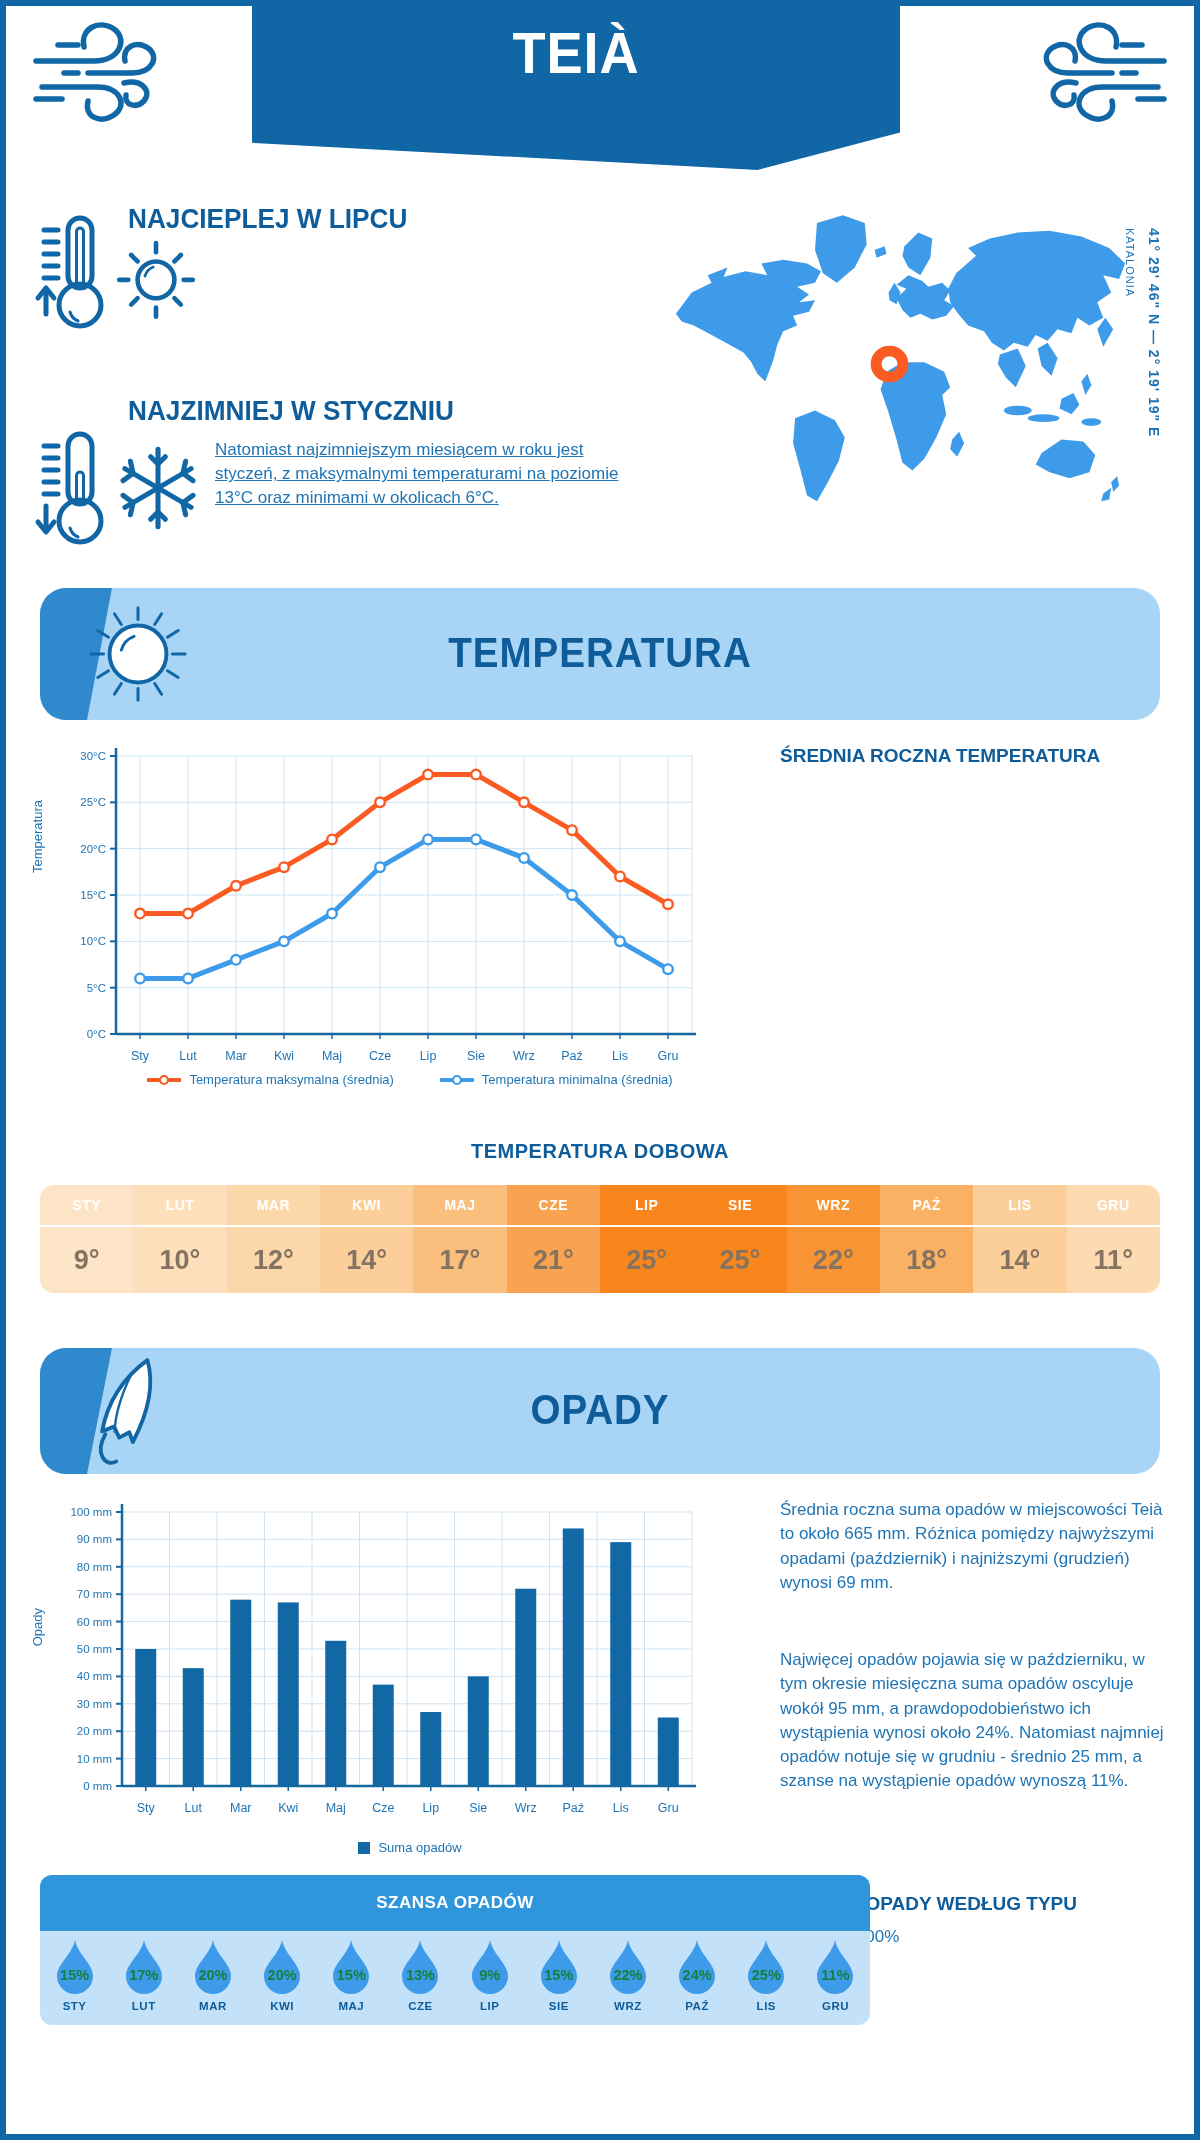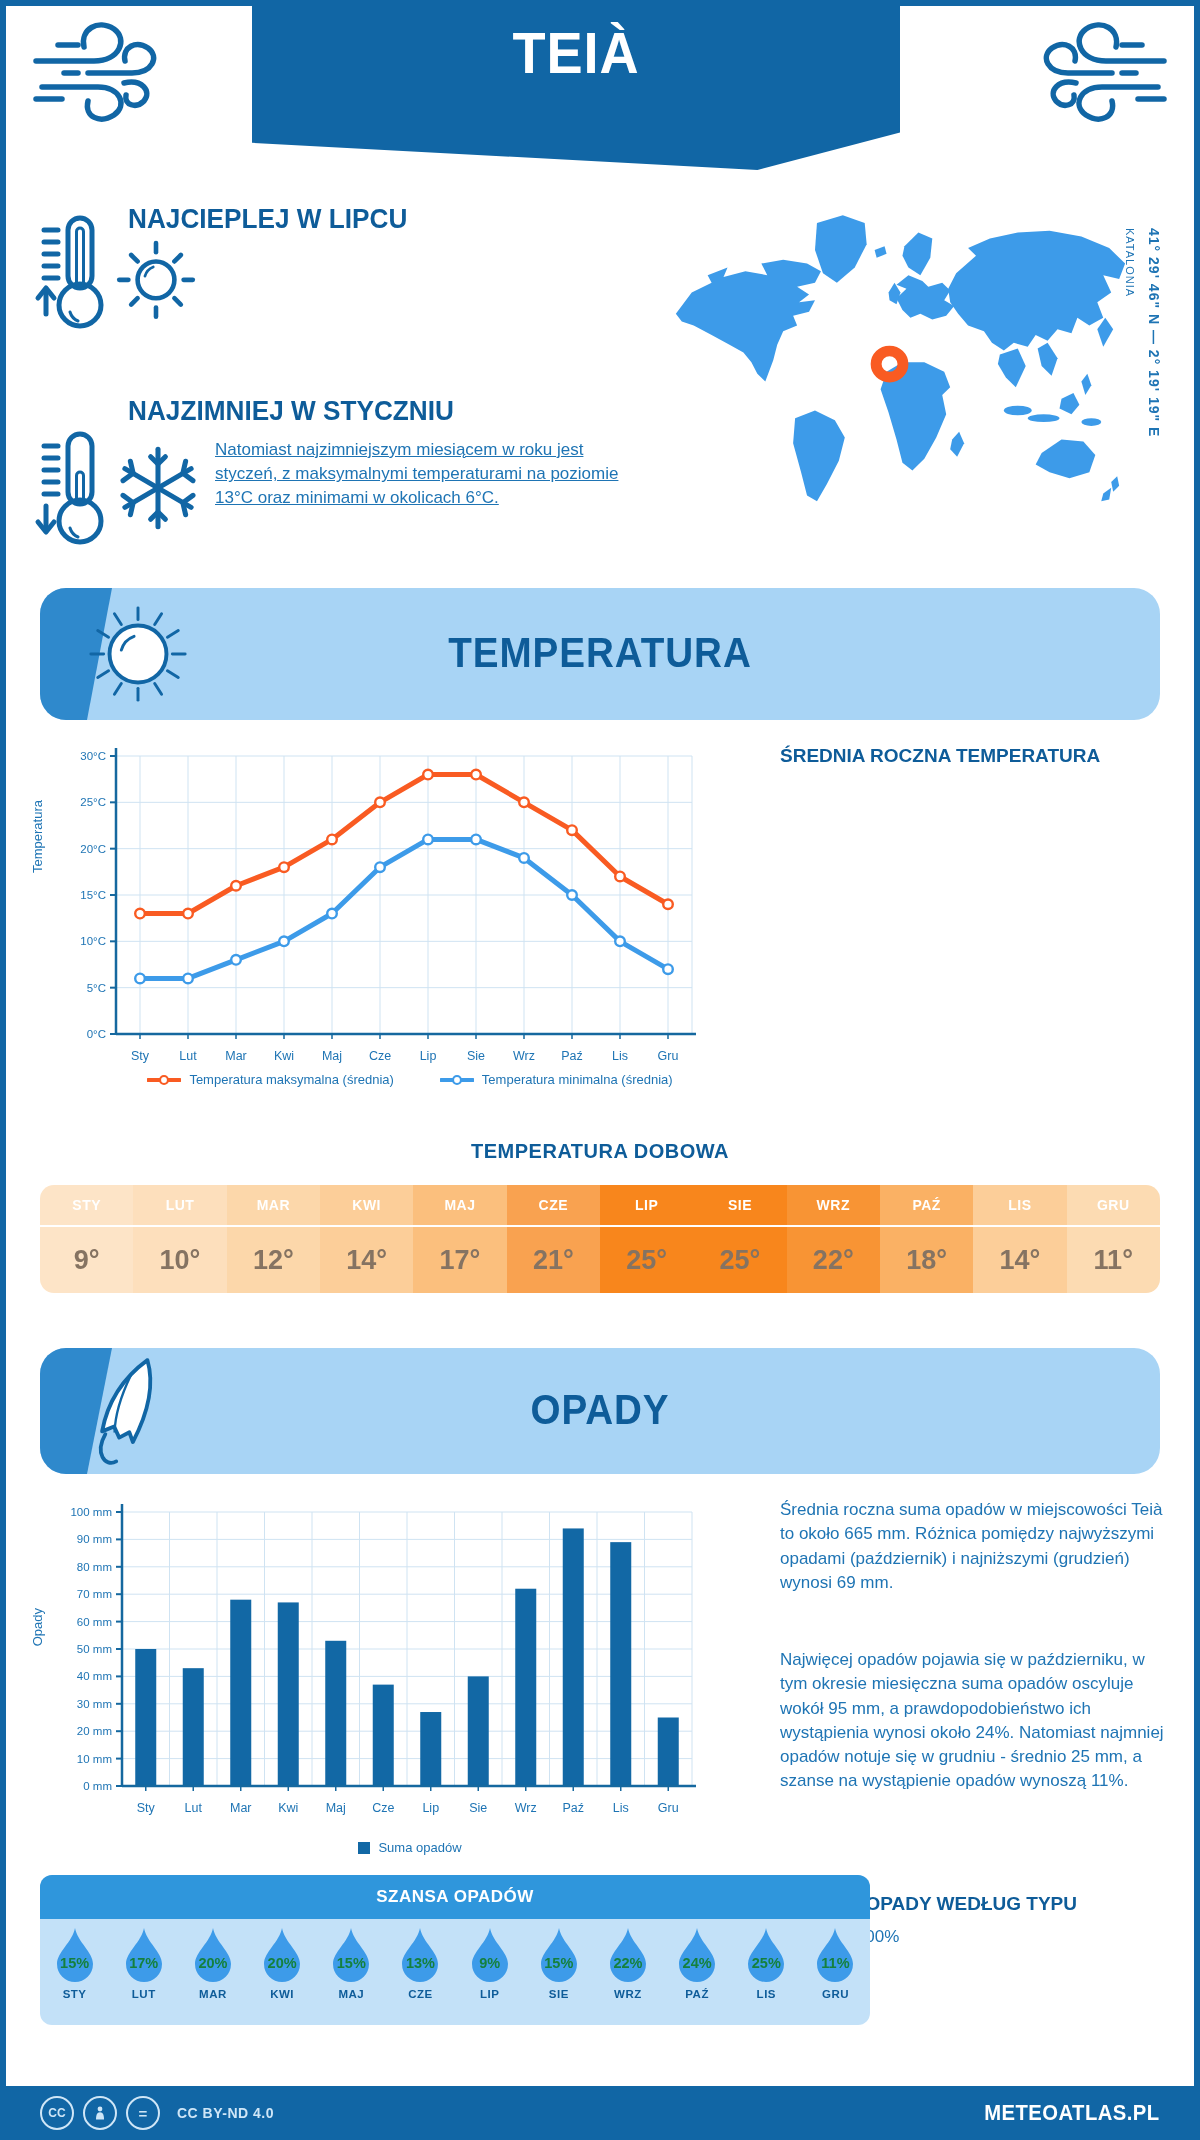--- a/index.html
+++ b/index.html
@@ -61,21 +61,21 @@
         overflow:hidden;display:flex;}
   .daily-col{flex:1;display:flex;flex-direction:column;}
   .daily-col .m{height:40px;display:flex;align-items:center;justify-content:center;color:#fff;
         font-weight:700;font-size:14px;letter-spacing:.5px;border-bottom:2px solid #fff;}
   .daily-col .v{flex:1;display:flex;align-items:center;justify-content:center;font-weight:700;
         font-size:27px;color:var(--ttext);}
 
   
   .chance-panel{position:absolute;left:40px;top:1875px;width:830px;height:150px;background:var(--plblue);
         border-radius:12px;overflow:hidden;}
-  .chance-head{height:44px;background:var(--hbar);display:flex;align-items:center;justify-content:center;
+  .chance-head{height:56px;background:var(--hbar);display:flex;align-items:center;justify-content:center;
         color:#fff;font-weight:700;font-size:17px;letter-spacing:.5px;}
   .chance-row{display:flex;}
   .drop-cell{position:relative;flex:1;padding-top:7px;text-align:center;}
   .drop{width:44px;height:56px;}
   .pct{position:absolute;left:0;right:0;top:36px;color:#15803d;font-weight:700;font-size:14.5px;}
   .dm{margin-top:2px;font-weight:700;font-size:11.5px;color:var(--head);letter-spacing:.5px;}
 
   
   .footer{position:absolute;left:0;right:0;top:2086px;height:54px;background:var(--dark);
         display:flex;align-items:center;padding:0 40px;box-sizing:border-box;z-index:70;}
@@ -550,29 +550,13 @@
           </svg><span class="pct">24%</span><div class="dm">PAŹ</div></div>
         <div class="drop-cell"><svg class="drop" viewBox="0 0 44 56">
             <path d="M22,2 C24.5,16 40,26 40,38 a18,18 0 1,1 -36,0 C4,26 19.5,16 22,2 Z" fill="#3D9BE9"></path>
           </svg><span class="pct">25%</span><div class="dm">LIS</div></div>
         <div class="drop-cell"><svg class="drop" viewBox="0 0 44 56">
             <path d="M22,2 C24.5,16 40,26 40,38 a18,18 0 1,1 -36,0 C4,26 19.5,16 22,2 Z" fill="#3D9BE9"></path>
           </svg><span class="pct">11%</span><div class="dm">GRU</div></div>
       </div>
   </div>
 
-  <div class="footer">
-    <div class="cc-circle">
-        <span>CC</span>
-      </div>
-    <div class="cc-circle">
-      <svg width="16" height="16" viewBox="0 0 20 20">
-        <circle cx="10" cy="5" r="3" fill="#CFE6F7"></circle>
-        <path d="M10,9 C6,9 5,13 5,18 H15 C15,13 14,9 10,9 Z" fill="#CFE6F7"></path>
-      </svg>
-    </div>
-    <div class="cc-circle">
-        <span style="font-size:15px;">=</span>
-      </div>
-    <div class="license">CC BY-ND 4.0</div>
-    <div class="site">METEOATLAS.PL</div>
-  </div>
 </div>
 
 </body></html>

